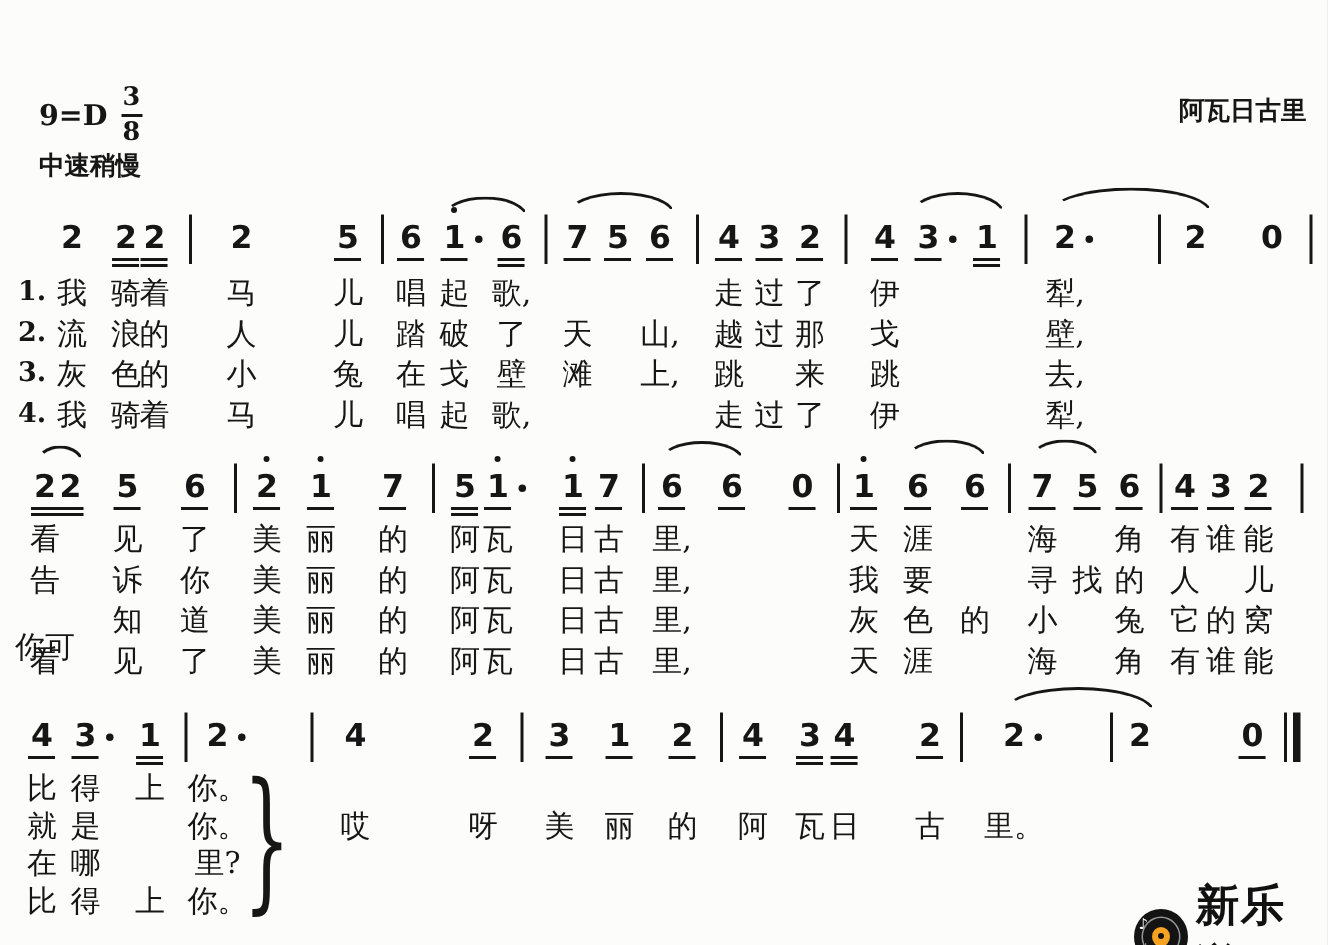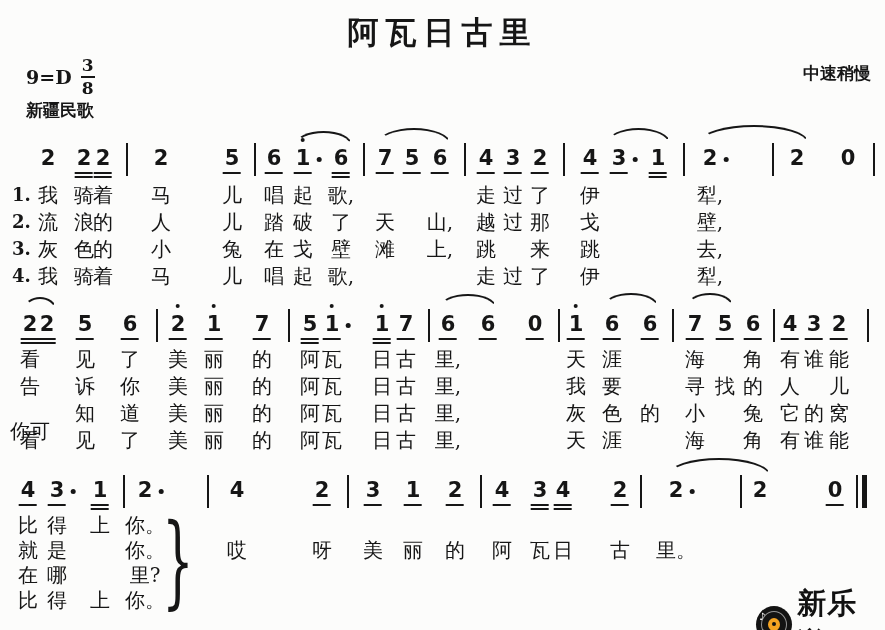--- a/index.html
+++ b/index.html
@@ -41,33 +41,32 @@
   .disc .n1,.disc .n2{position:absolute;color:#fff;font-size:10px;line-height:10px;
              font-family:"DejaVu Sans",sans-serif;}
   .disc .n1{left:3px;top:6px;} .disc .n2{left:5px;bottom:5px;font-size:9px;}
   .logotext{margin-left:5px;font-size:29px;font-weight:900;letter-spacing:1px;
             font-family:"DejaVu Sans",sans-serif;color:#111;}
 </style>
 </head>
 <body>
 
 <div class="page">
-  <div class="title">阿瓦日古里</div>
 
   <div class="keyblock">
     <span class="keysig">9=D</span>
     <span class="meterfrac">
       <span class="num">3</span>
       <span class="fracline"></span>
       <span class="den">8</span>
     </span>
   </div>
 
-  <div class="tempo">新疆民歌</div>
-  <div class="source">中速稍慢</div>
+  <div class="tempo">中速稍慢</div>
+  <div class="source">阿瓦日古里</div>
 
   <div id="notation">
       <div class="note" style="left: 48px; top: 146px;">
         <span class="d">2</span>
       </div>
       <div class="lyr" style="left: 48px; top: 184px;">我</div>
       <div class="lyr" style="left: 48px; top: 211px;">流</div>
       <div class="lyr" style="left: 48px; top: 238px;">灰</div>
       <div class="lyr" style="left: 48px; top: 265px;">我</div>
       <div class="note" style="left: 84px; top: 146px;">

